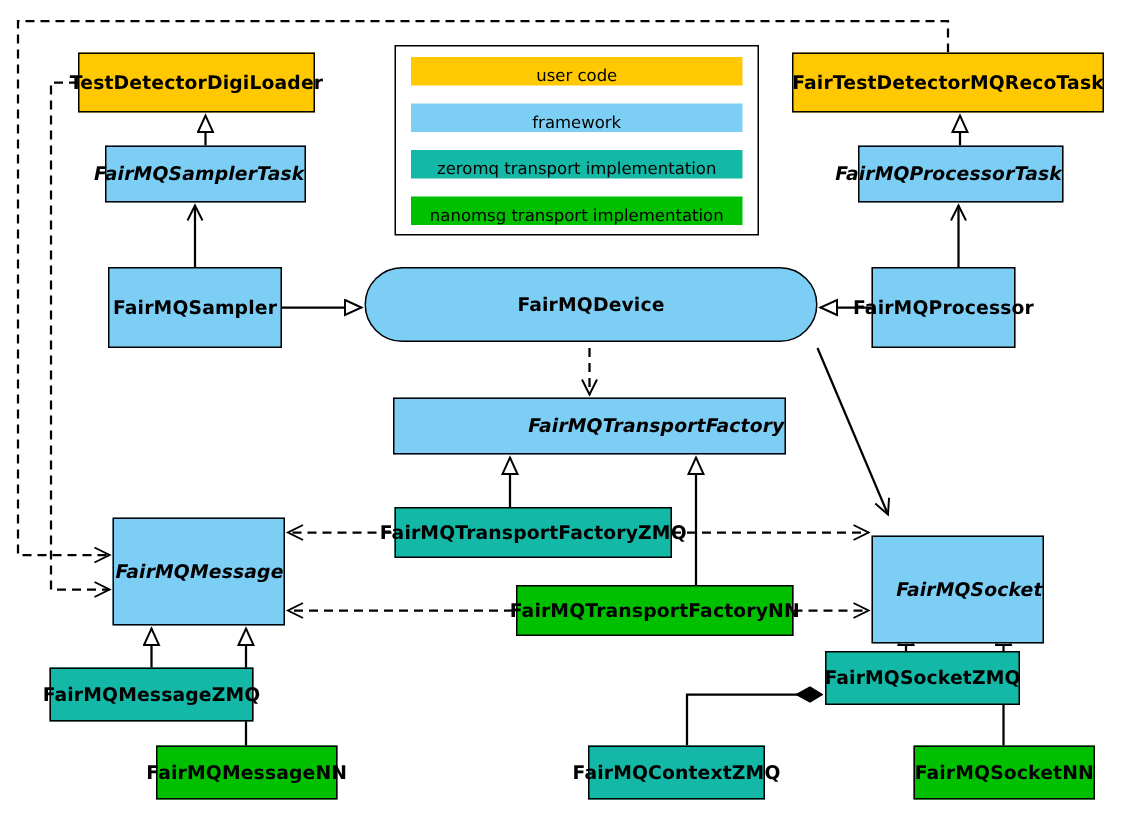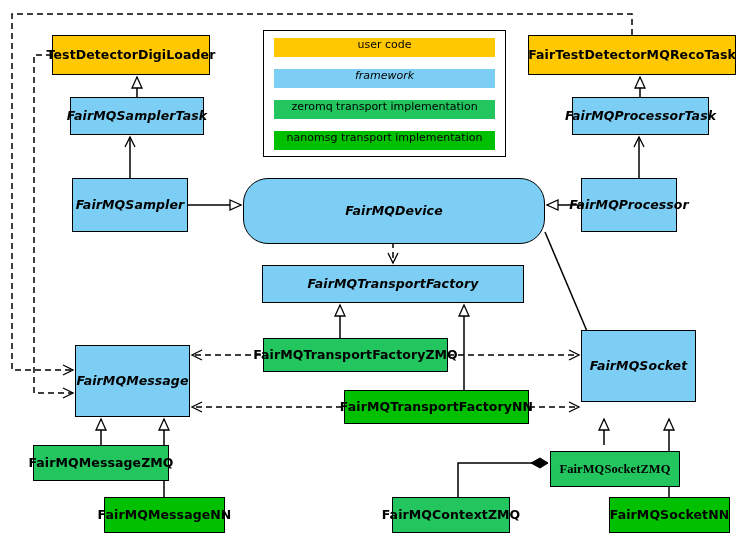--- a/index.html
+++ b/index.html
@@ -17,36 +17,36 @@
     box-sizing:border-box;
     border:1.6px solid #000000;
     display:flex;align-items:center;justify-content:center;
     text-align:center;
     font-size:12.5px;
     font-weight:bold;
     color:#000000;
     line-height:1.15;
     letter-spacing:.1px;
   }
-  .node.italic{font-style:italic;}
+  .node.italic{font-style:italic;justify-content:flex-end;}
   .usercode{background:#ffc800;}
-  .framework{background:#7dcef4;font-style:italic;}
-  .zeromq{background:#22c55e;}
+  .framework{background:#7dcef4;}
+  .zeromq{background:#14b8a6;}
   .nanomsg{background:#00c000;}
 
   .legend{
     position:absolute;
     box-sizing:border-box;
     background:#ffffff;
     border:1.6px solid #000000;
   }
   .legend-row{
     position:absolute;
     box-sizing:border-box;
-    display:flex;align-items:flex-start;justify-content:center;
+    display:flex;align-items:flex-end;justify-content:center;
     font-size:11px;
     font-weight:normal;
     color:#000000;
     left:10px;right:10px;
     height:19px;
   }
 </style>
 </head>
 <body>
 
@@ -124,21 +124,21 @@
   </div>
 
   <div class="node framework italic" style="left:572px;top:97px;width:137px;height:38px;">
     <span>FairMQProcessorTask</span>
   </div>
 
   <div class="node framework" style="left:72px;top:178px;width:116px;height:54px;">
     <span>FairMQSampler</span>
   </div>
 
-  <div class="node framework" style="left:243px;top:178px;width:302px;height:66px;border-radius:25px;">
+  <div class="node framework" style="left:243px;top:178px;width:302px;height:50px;border-radius:25px;">
     <span>FairMQDevice</span>
   </div>
 
   <div class="node framework" style="left:581px;top:178px;width:96px;height:54px;">
     <span>FairMQProcessor</span>
   </div>
 
   <div class="node framework italic" style="left:262px;top:265px;width:262px;height:38px;">
     <span>FairMQTransportFactory</span>
   </div>
@@ -148,33 +148,33 @@
   </div>
 
   <div class="node nanomsg" style="left:344px;top:390px;width:185px;height:34px;">
     <span>FairMQTransportFactoryNN</span>
   </div>
 
   <div class="node framework italic" style="left:75px;top:345px;width:115px;height:72px;">
     <span>FairMQMessage</span>
   </div>
 
-  <div class="node framework italic" style="left:581px;top:330px;width:115px;height:72px;">
+  <div class="node framework italic" style="left:581px;top:357px;width:115px;height:72px;">
     <span>FairMQSocket</span>
   </div>
 
   <div class="node zeromq" style="left:33px;top:445px;width:136px;height:36px;">
     <span>FairMQMessageZMQ</span>
   </div>
 
   <div class="node nanomsg" style="left:104px;top:497px;width:121px;height:36px;">
     <span>FairMQMessageNN</span>
   </div>
 
-  <div class="node zeromq" style="left:550px;top:451px;width:130px;height:36px;font-family:Liberation Serif, serif;">
+  <div class="node zeromq" style="left:550px;top:434px;width:130px;height:36px;">
     <span>FairMQSocketZMQ</span>
   </div>
 
   <div class="node zeromq" style="left:392px;top:497px;width:118px;height:36px;">
     <span>FairMQContextZMQ</span>
   </div>
 
   <div class="node nanomsg" style="left:609px;top:497px;width:121px;height:36px;">
     <span>FairMQSocketNN</span>
   </div>

